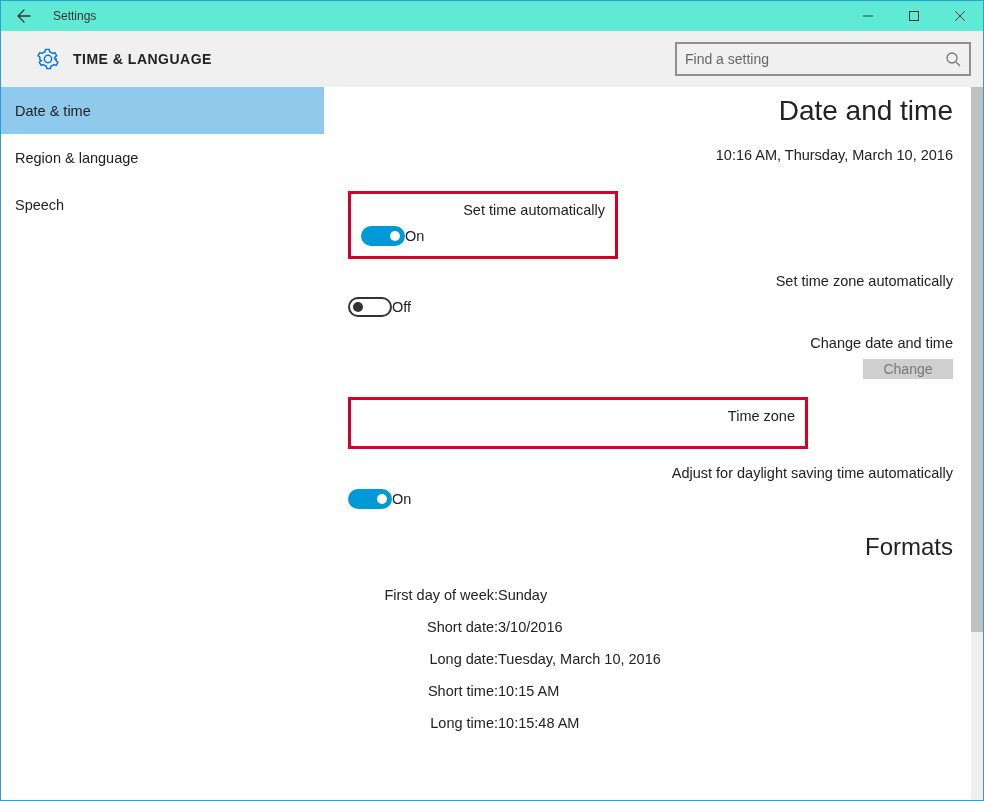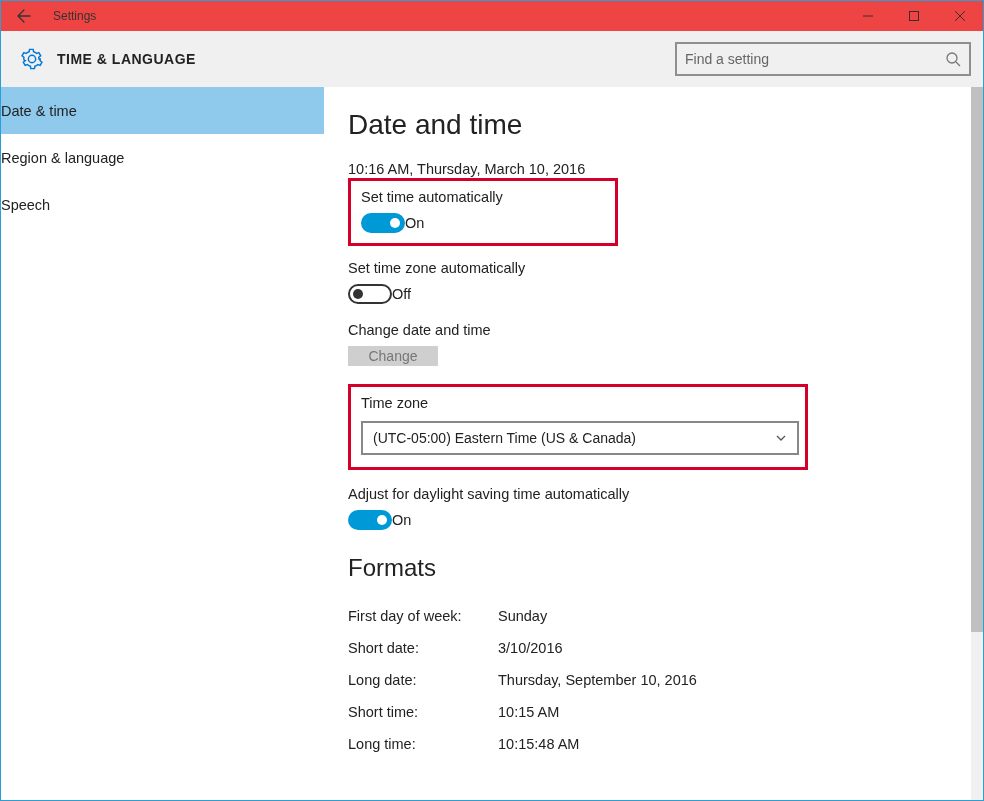--- a/index.html
+++ b/index.html
@@ -1,47 +1,47 @@
 <!DOCTYPE html>
 <html><head>
   <meta charset="utf-8">
   <style>
     * { margin: 0; padding: 0; box-sizing: border-box; font-family: "Segoe UI", Tahoma, sans-serif; }
     body { width: 984px; height: 801px; background: #fff; border: 1px solid #2a9fd6; overflow: hidden; position: relative; }
 
     
-    .titlebar { height: 30px; display: flex; align-items: center; background: #ef4444; }
+    .titlebar { height: 30px; display: flex; align-items: center; background: #5eead4; }
     .titlebar-back { width: 46px; height: 30px; display: flex; align-items: center; justify-content: center; cursor: pointer; }
     .titlebar-label { font-size: 12px; color: #333; margin-left: 6px; }
     .titlebar-spacer { flex: 1; }
     .win-btn { width: 46px; height: 30px; display: flex; align-items: center; justify-content: center; cursor: pointer; }
 
     
-    .headerrow { height: 56px; background: #f0f0f0; display: flex; align-items: center; padding: 0 12px 0 12px; }
+    .headerrow { height: 56px; background: #f0f0f0; display: flex; align-items: center; padding: 0 12px 0 28px; }
     .gear-wrap { width: 38px; display: flex; align-items: center; justify-content: center; }
     .cat-title { font-size: 14px; font-weight: 700; letter-spacing: .5px; color: #222; margin-left: 6px; }
     .header-spacer { flex: 1; }
     .searchbox { width: 296px; height: 34px; border: 2px solid #8f8f8f; display: flex; align-items: center; padding: 0 8px; background: #f0f0f0; }
     .searchbox input { flex: 1; border: none; outline: none; background: transparent; font-size: 14px; color: #333; }
     .searchbox input::placeholder { color: #666; }
     .searchbox .mag { color: #777; margin-left: 6px; }
 
     
     .content { display: flex; height: calc(801px - 30px - 56px); }
     .sidebar { width: 323px; background: #fff; }
-    .sidebar-item { height: 47px; display: flex; align-items: center; font-size: 14.5px; color: #222; cursor: pointer; }
+    .sidebar-item { height: 47px; display: flex; align-items: center; padding-left: 14px; font-size: 14.5px; color: #222; cursor: pointer; }
     .sidebar-item.active { background: #8fcaec; }
 
     .mainwrap { flex: 1; position: relative; overflow: hidden; }
     .scrollbar { position: absolute; right: 0; top: 0; width: 12px; height: 100%; background: #f0f0f0; }
     .scrollbar-thumb { position: absolute; right: 0; top: 0; width: 12px; height: 545px; background: #c0c0c0; }
-    .main { padding: 22px 30px 10px 24px; overflow: visible; }
+    .main { padding: 8px 30px 10px 24px; overflow: visible; text-align: right; }
 
     h1.page-title { font-size: 28px; font-weight: 400; color: #222; margin-bottom: 20px; }
-    .nowline { font-size: 14.5px; color: #222; margin-bottom: 1px; }
+    .nowline { font-size: 14.5px; color: #222; margin-bottom: 28px; }
 
     .group-label { font-size: 14.5px; color: #222; margin-bottom: 8px; }
     .row { margin-bottom: 18px; }
     .toggle-row { display: flex; align-items: center; }
     .toggle { width: 44px; height: 20px; border-radius: 10px; position: relative; cursor: pointer; }
     .toggle.on { background: #0099d8; }
     .toggle.off { background: transparent; border: 2px solid #333; }
     .toggle .knob { position: absolute; top: 50%; transform: translateY(-50%); width: 10px; height: 10px; border-radius: 50%; }
     .toggle.on .knob { right: 5px; background: #fff; }
     .toggle.off .knob { left: 3px; background: #333; width: 10px; height: 10px; }
@@ -154,28 +154,20 @@
         </div>
       </div>
 
       <div class="row">
         <div class="group-label">Change date and time</div>
         <div class="change-btn">Change</div>
       </div>
 
       <div class="highlight-box wide">
         <div class="group-label" style="margin-bottom:10px;">Time zone</div>
-        <div class="dropdown">
-          <span>(UTC-05:00) Eastern Time (US &amp; Canada)</span>
-          <span>
-            <svg width="12" height="12" viewBox="0 0 12 12">
-                <path d="M2 4 L6 8 L10 4" stroke="#555" stroke-width="1.3" fill="none"></path>
-              </svg>
-          </span>
-        </div>
       </div>
 
       <div class="row" style="margin-top:16px;">
         <div class="group-label">Adjust for daylight saving time automatically</div>
         <div class="toggle-row">
           <div class="toggle on">
               <div class="knob"></div>
             </div>
           <div class="toggle-text">On</div>
         </div>
@@ -187,21 +179,21 @@
         <div class="frow">
           <div class="fkey">First day of week:</div>
           <div class="fval">Sunday</div>
         </div>
         <div class="frow">
           <div class="fkey">Short date:</div>
           <div class="fval">3/10/2016</div>
         </div>
         <div class="frow">
           <div class="fkey">Long date:</div>
-          <div class="fval">Thursday, September 10, 2016</div>
+          <div class="fval">Tuesday, March 10, 2016</div>
         </div>
         <div class="frow">
           <div class="fkey">Short time:</div>
           <div class="fval">10:15 AM</div>
         </div>
         <div class="frow">
           <div class="fkey">Long time:</div>
           <div class="fval">10:15:48 AM</div>
         </div>
       </div>

